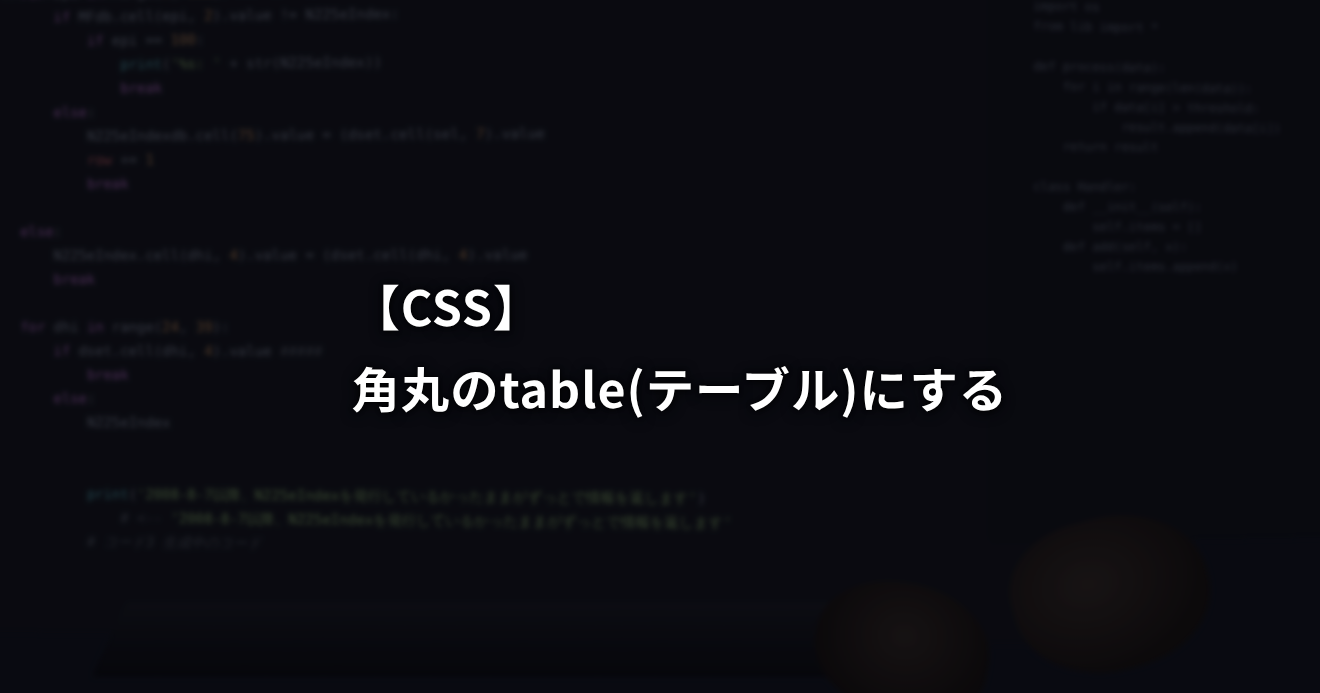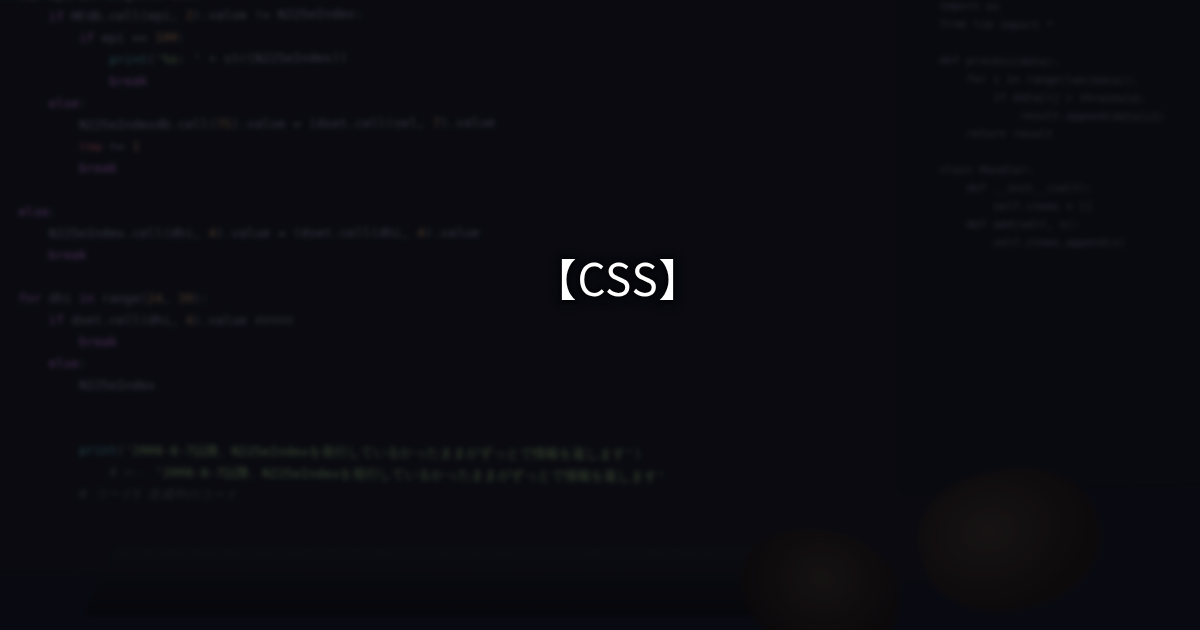--- a/index.html
+++ b/index.html
@@ -124,21 +124,21 @@
       inset: 0;
       display: flex;
       flex-direction: column;
       align-items: center;
       justify-content: center;
       z-index: 10;
     }
     .title h1 {
       color: #ffffff;
       font-size: 44px;
-      font-weight: 400;
+      font-weight: 700;
       line-height: 1.7;
       letter-spacing: 0.02em;
       text-shadow: 0 2px 12px rgba(0,0,0,0.8), 0 0 4px rgba(0,0,0,0.9);
       margin-left: 36px;
     }
   </style>
 </head>
 <body>
 
 <div class="bg">
@@ -216,15 +216,15 @@
     <div class="hand2"></div>
     <div class="hand1"></div>
   </div>
 </div>
 
 <div class="overlay"></div>
 
 <div class="title">
   <h1>
     <span>【CSS】</span><br>
-    <br>
+    <span>角丸のtable(テーブル)にする</span><br>
   </h1>
 </div>
 
 </body></html>

